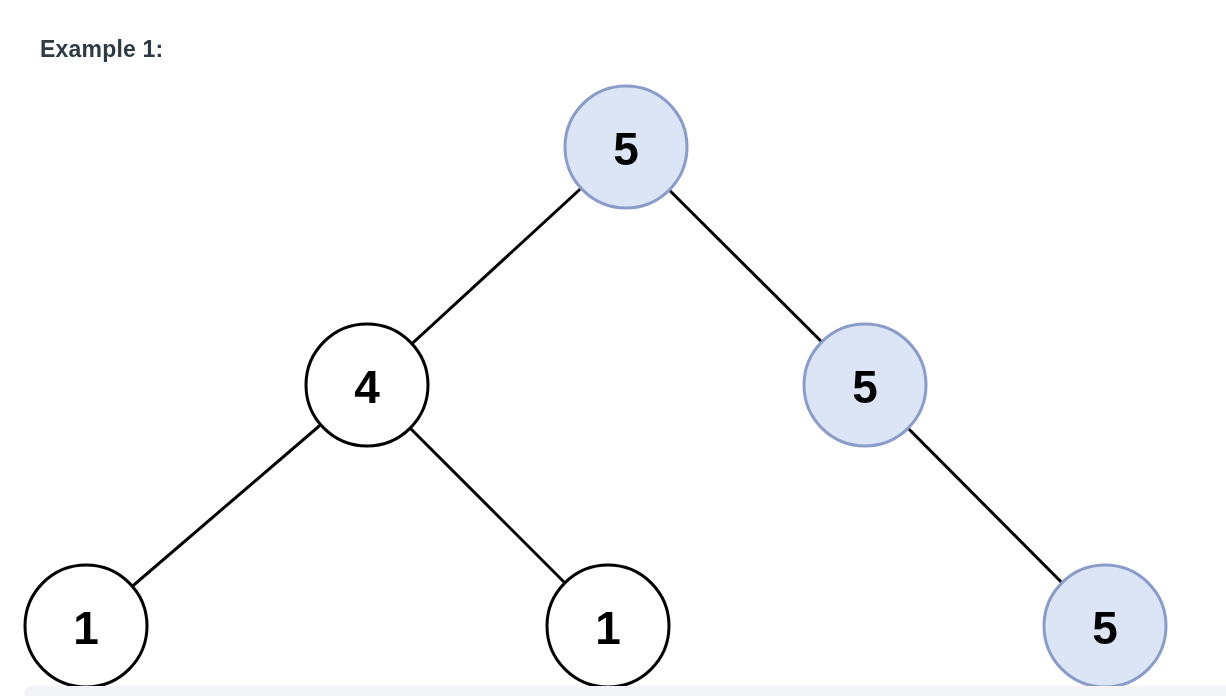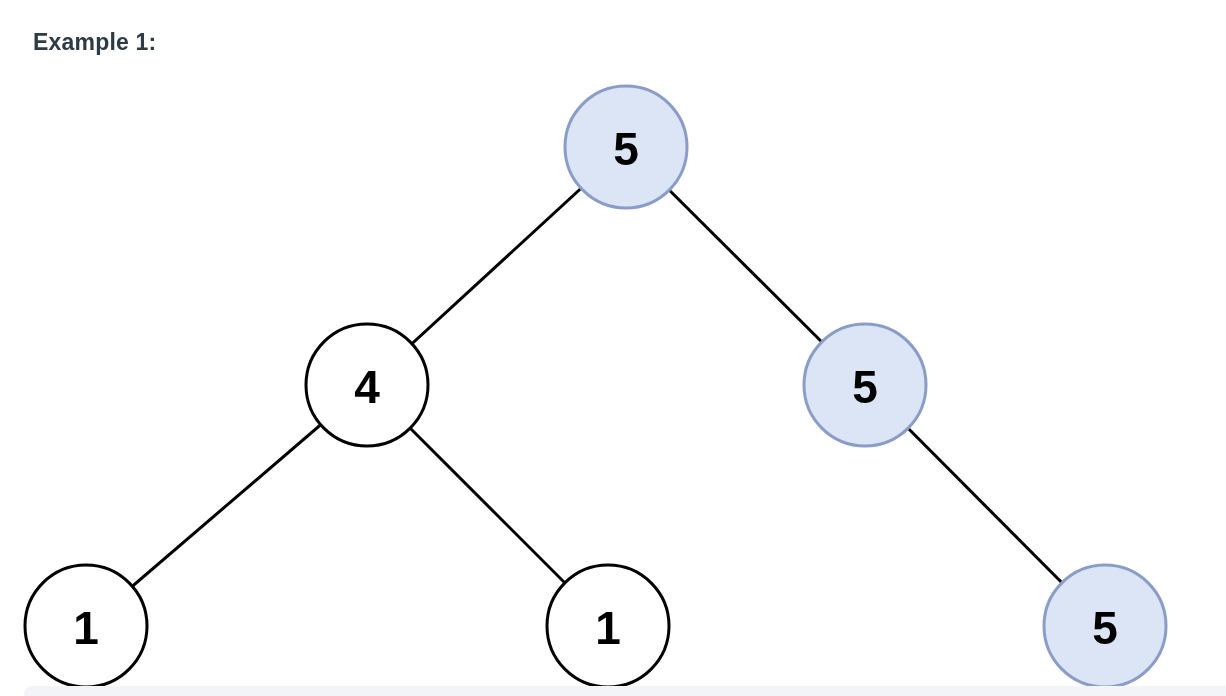--- a/index.html
+++ b/index.html
@@ -12,21 +12,21 @@
     position: relative;
     width: 1226px;
     height: 696px;
     overflow: hidden;
     background: #ffffff;
   }
   .example-title {
     position: absolute;
     left: 25px;
     top: 21px;
-    margin: 8px;
+    margin: 15px;
     font-size: 23px;
     font-weight: 700;
     color: #2d3b45;
     letter-spacing: 0.2px;
   }
   .code-block-top {
     position: absolute;
     left: 24px;
     right: 0;
     top: 686px;

